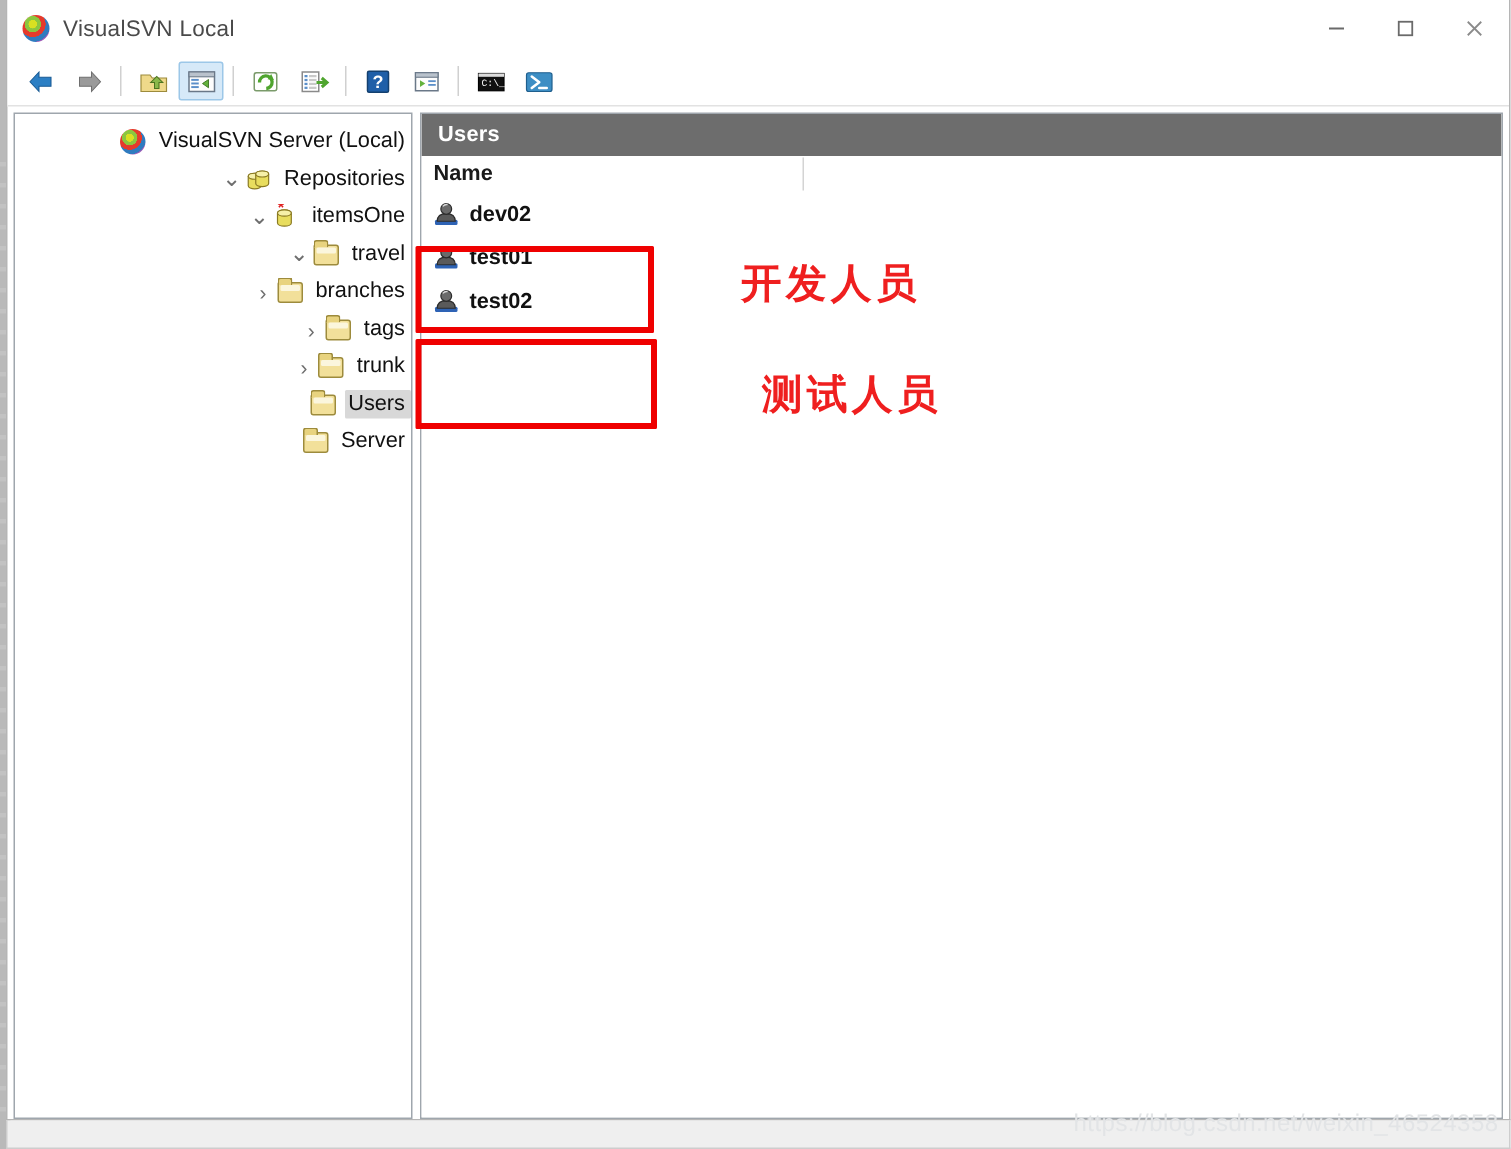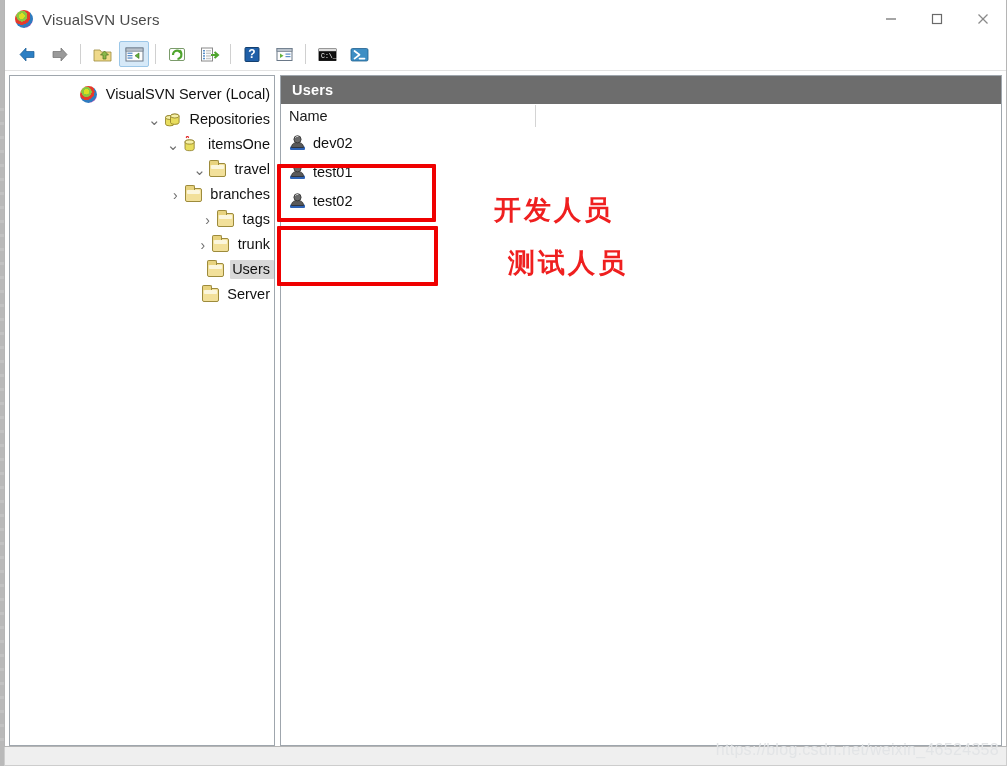--- a/index.html
+++ b/index.html
@@ -227,20 +227,21 @@
     font-size: 14.5px;
     font-weight: bold;
     flex: none;
     letter-spacing: .2px;
   }
   #list-area {
     flex: 1;
     position: relative;
     overflow: hidden;
     background: #ffffff;
+    font-weight: bold;
   }
   #column-header {
     height: 24px;
     display: flex;
     align-items: center;
     border-bottom: 1px solid #ffffff;
     font-size: 14.5px;
     color: #1a1a1a;
     position: relative;
   }
@@ -370,21 +371,21 @@
     <div class="bgline" style="top: 696px; background: rgb(207, 207, 207); opacity: 0.4;"></div>
     <div class="bgline" style="top: 710px; background: rgb(207, 207, 207); opacity: 0.4;"></div>
     <div class="bgline" style="top: 724px; background: rgb(207, 207, 207); opacity: 0.4;"></div>
     <div class="bgline" style="top: 738px; background: rgb(207, 207, 207); opacity: 0.4;"></div>
   </div>
 
 <div id="app-window">
 
   <div id="title-bar">
     <div id="app-icon"></div>
-    <div id="title-text">VisualSVN Users</div>
+    <div id="title-text">VisualSVN Local</div>
 
     <div id="window-controls">
       <div class="wc-btn">
         <svg class="wc-glyph" width="12" height="12" viewBox="0 0 12 12">
           <line x1="1" y1="6" x2="11" y2="6" stroke="#6a6a6a" stroke-width="1.2"></line>
         </svg>
       </div>
       <div class="wc-btn">
         <svg class="wc-glyph" width="12" height="12" viewBox="0 0 12 12">
           <rect x="1.5" y="1.5" width="9" height="9" fill="none" stroke="#6a6a6a" stroke-width="1.2"></rect>
@@ -601,17 +602,17 @@
       </div>
     </div>
   </div>
 </div>
 
 <div id="status-bar"></div>
 
 <div id="annot-layer">
     <div class="annot-box" style="left: 277px; top: 164px; width: 159px; height: 58px; border-color: rgb(239, 0, 0);"></div>
     <div class="annot-box" style="left: 277px; top: 226px; width: 161px; height: 60px; border-color: rgb(239, 0, 0);"></div>
-    <div class="annot-text" style="left: 494px; top: 171px; margin-top: 21px;">开发人员</div>
+    <div class="annot-text" style="left: 494px; top: 171px;">开发人员</div>
     <div class="annot-text" style="left: 508px; top: 245px;">测试人员</div>
   </div>
 
 <div id="watermark">https://blog.csdn.net/weixin_46524358</div>
 
 </body></html>

